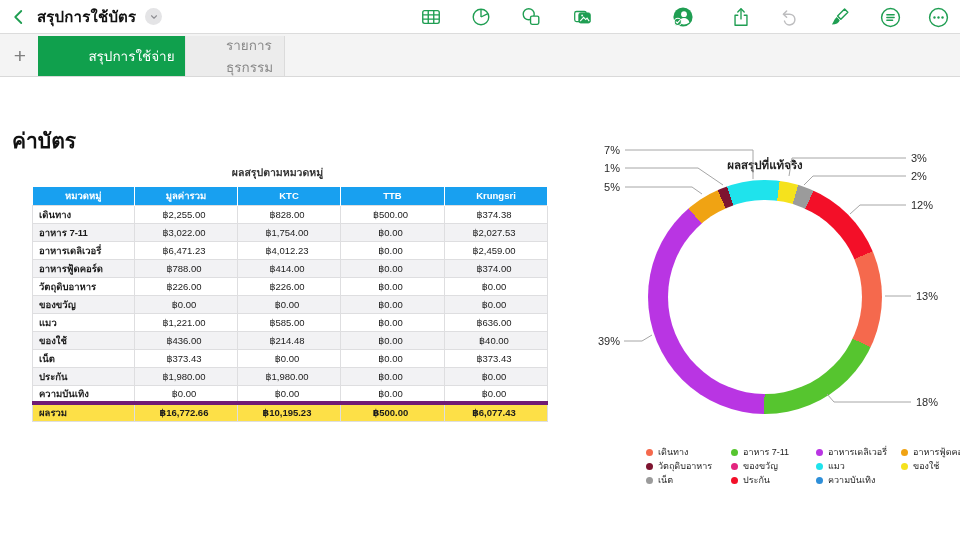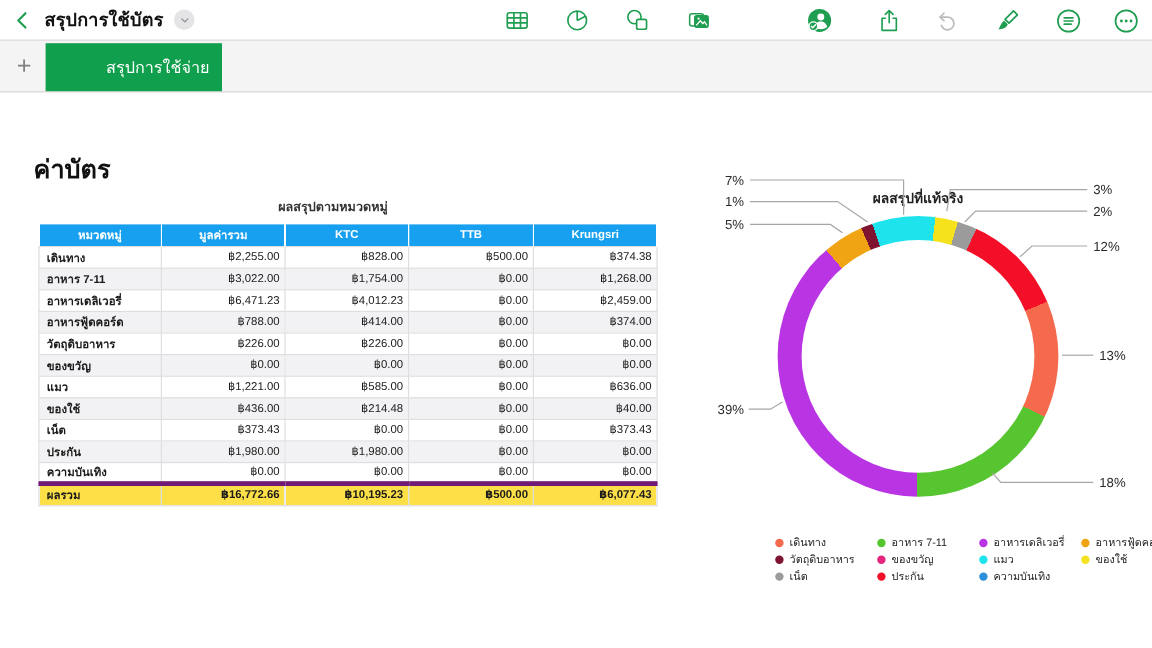--- a/index.html
+++ b/index.html
@@ -17,29 +17,29 @@
   
   .tabbar { position:absolute; left:0; top:33px; width:960px; height:44px; background:#F4F4F4;
     border-top:1px solid #DCDCDC; border-bottom:1px solid #D9D9D9; }
   .add-sheet { position:absolute; left:8px; top:10px; width:24px; height:24px; color:#7F7F7F; font-size:21px; line-height:24px; text-align:center; }
   .tab { position:absolute; bottom:0; height:40px; display:flex; align-items:center; justify-content:center; font-size:13.5px;padding-left:40px; }
   .tab.active { left:38px; width:147px; background:#10A04D; color:#fff; }
   .tab.inactive { left:185px; width:100px; background:#ECECEC; color:#8A8A8A; border-right:1px solid #DBDBDB; border-left:1px solid #E3E3E3; }
 
   
   .sheet { position:absolute; left:0; top:78px; width:960px; height:462px; background:#fff; }
-  .sheet-heading { position:absolute; left:28px; top:46px; font-size:21px; font-weight:bold; color:#111; }
+  .sheet-heading { position:absolute; left:12px; top:46px; font-size:21px; font-weight:bold; color:#111; }
   .table-title { position:absolute; left:20px; top:86px; width:515px; text-align:center; font-size:10.5px; font-weight:bold; color:#333; }
 
   table.sum-table { position:absolute; left:20px; top:109px; width:515px; border-collapse:collapse; table-layout:fixed; font-size:9.5px;margin-left:12px; }
   .sum-table th { background:#18A0F0; color:#fff; font-weight:bold; height:18px; text-align:center;
     border-right:1px solid rgba(255,255,255,.45); overflow:hidden; white-space:nowrap; }
   .sum-table td { height:18px; border:1px solid #DEDEE0; color:#1b1b1b; overflow:hidden; white-space:nowrap; }
   .sum-table td:first-child { font-weight:bold; text-align:left; padding-left:6px; }
-  .sum-table td:not(:first-child) { text-align:right; padding-right:4px; }
+  .sum-table td:not(:first-child) { text-align:center; padding-right:4px; }
   .sum-table tbody tr:nth-child(even) td { background:#F2F2F4; }
   .sum-table tfoot td { background:#fde047; font-weight:bold; border-top:4px solid #701a75; }
 
   
   .chart-area { position:absolute; left:580px; top:52px; width:380px; height:400px; }
   .chart-title { position:absolute; left:0; right:10px; top:26px; text-align:center; font-size:11.5px; font-weight:bold; color:#222; }
   .donut { position:absolute; left:68px; top:50px; width:234px; height:234px; border-radius:50%; }
   .donut-hole { position:absolute; left:88px; top:70px; width:194px; height:194px; border-radius:50%; background:#fff; }
   .callouts { position:absolute; left:0; top:0; pointer-events:none; }
   .callouts text { font-size:11px; fill:#2b2b2b; }
@@ -138,20 +138,21 @@
         <circle cx="7.8" cy="12" r="1.25" fill="#1F9E52"></circle>
           <circle cx="12" cy="12" r="1.25" fill="#1F9E52"></circle>
           <circle cx="16.2" cy="12" r="1.25" fill="#1F9E52"></circle>
       </svg>
     </span>
   </div>
 
   <div class="tabbar">
     <div class="add-sheet">+</div>
     <div class="tab active">สรุปการใช้จ่าย</div>
+    <div class="tab inactive">รายการธุรกรรม</div>
   </div>
 
   <div class="sheet">
     <div class="sheet-heading">ค่าบัตร</div>
     <div class="table-title">ผลสรุปตามหมวดหมู่</div>
 
     <table class="sum-table">
       <colgroup>
         <col style="width:102px">
           <col style="width:103px">
@@ -174,21 +175,21 @@
             <td>฿2,255.00</td>
             <td>฿828.00</td>
             <td>฿500.00</td>
             <td>฿374.38</td>
           </tr>
           <tr>
             <td>อาหาร 7-11</td>
             <td>฿3,022.00</td>
             <td>฿1,754.00</td>
             <td>฿0.00</td>
-            <td>฿1,268.00</td>
+            <td>฿2,027.53</td>
           </tr>
           <tr>
             <td>อาหารเดลิเวอรี่</td>
             <td>฿6,471.23</td>
             <td>฿4,012.23</td>
             <td>฿0.00</td>
             <td>฿2,459.00</td>
           </tr>
           <tr>
             <td>อาหารฟู้ดคอร์ด</td>

